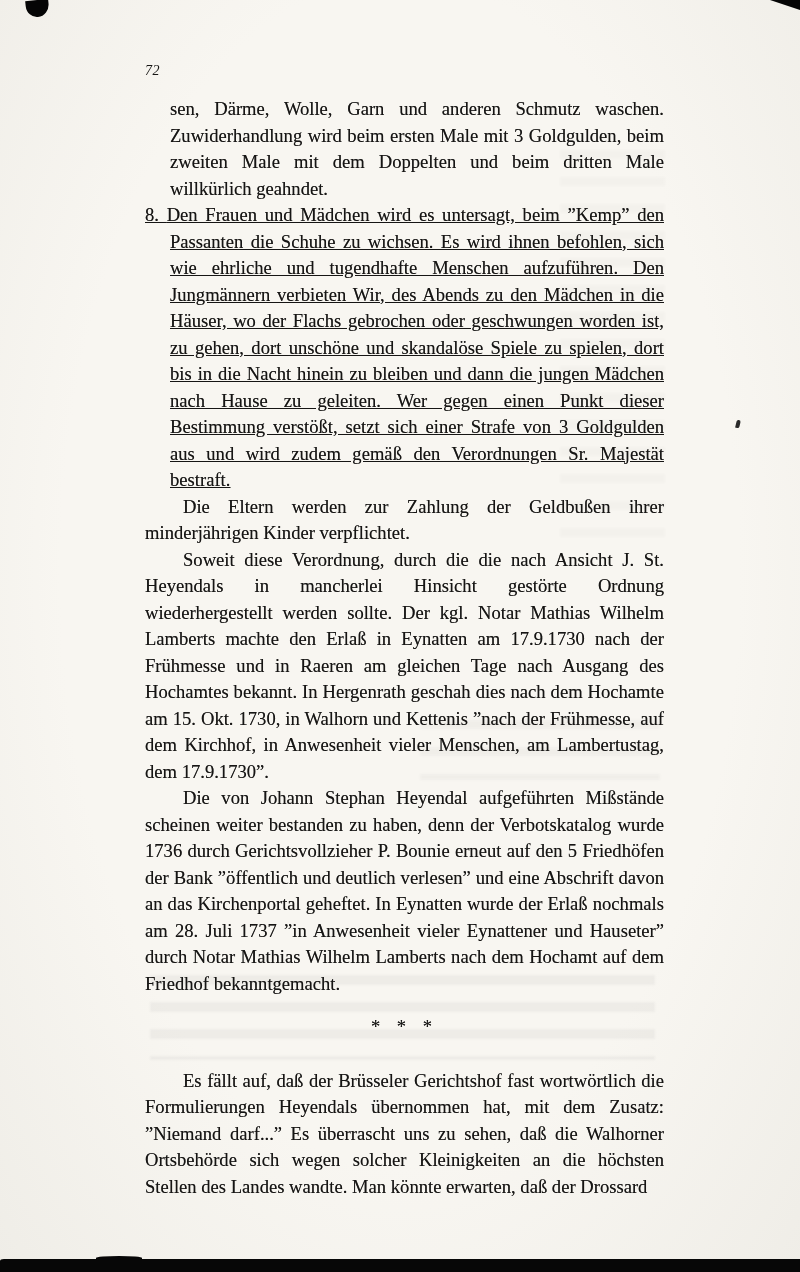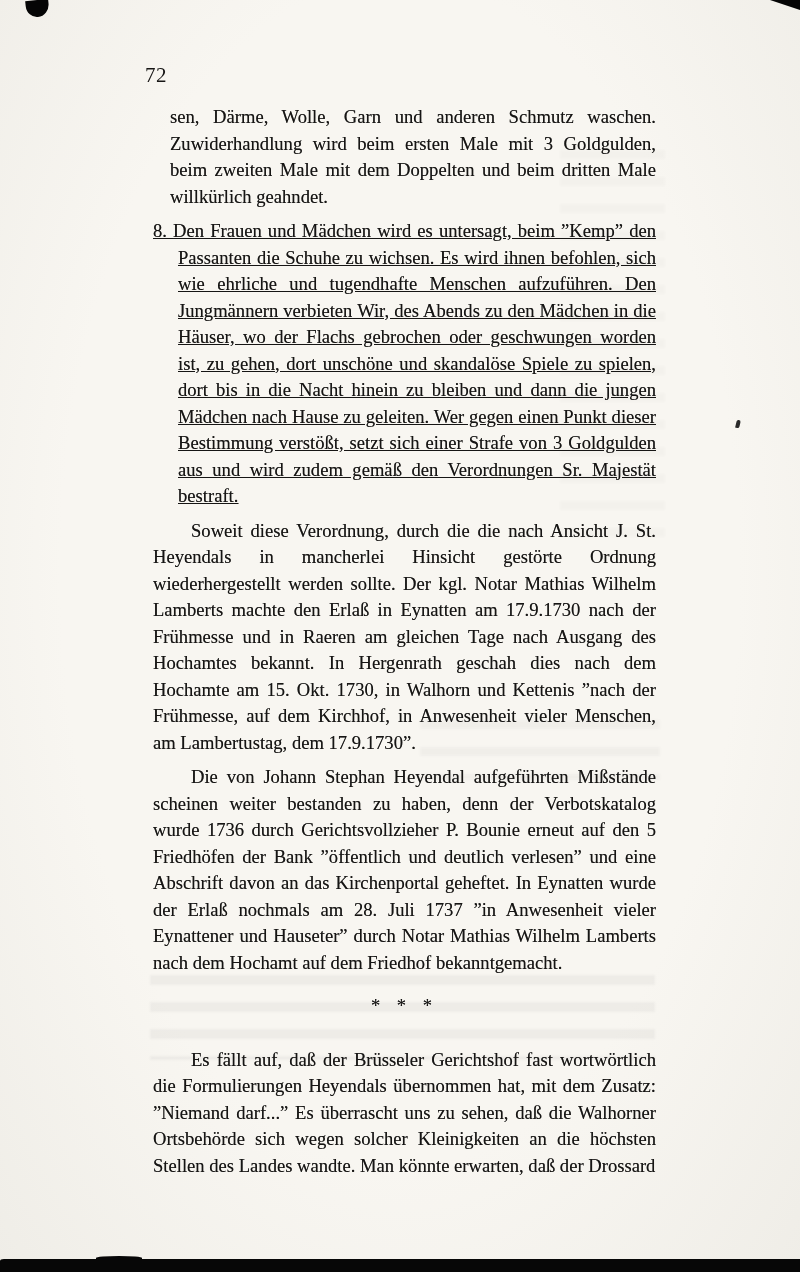--- a/index.html
+++ b/index.html
@@ -14,34 +14,35 @@
   }
   .page {
     position: absolute;
     inset: 0;
     background: radial-gradient(ellipse at 50% 45%, #f8f6f1 60%, #efede7 100%);
   }
   .page-number {
     position: absolute;
     left: 145px;
     top: 63px;
-    font-size: 21px;
+    font-size: 14px;
     letter-spacing: 0.5px;
+    font-style: italic;
   }
   .content {
     position: absolute;
     left: 145px;
     top: 96px;
     width: 519px;
     font-size: 18.6px;
     line-height: 26.5px;
     text-align: justify;
     text-shadow: 0 0 0.5px rgba(10,10,10,0.55);
   }
-  .content p { margin: 8px; }
+  .content p { margin: 0; }
   p.cont {
     margin-left: 25px;      
   }
   p.numbered {
     padding-left: 25px;     
     text-indent: -25px;
     text-decoration: underline;
   }
   p.indent { text-indent: 38px; }
   .separator {
@@ -128,20 +129,21 @@
   <div class="ghost ghost-c"></div>
 
   <div class="page-number">72</div>
 
   <div class="content">
 
     <p class="cont">sen, Därme, Wolle, Garn und anderen Schmutz waschen. Zuwiderhandlung wird beim ersten Male mit 3 Goldgulden, beim zweiten Male mit dem Doppelten und beim dritten Male willkürlich geahndet.</p>
 
     <p class="numbered"><span>8. </span><span>Den Frauen und Mädchen wird es untersagt, beim ”Kemp” den Passanten die Schuhe zu wichsen. Es wird ihnen befohlen, sich wie ehrliche und tugendhafte Menschen aufzuführen. Den Jungmännern verbieten Wir, des Abends zu den Mädchen in die Häuser, wo der Flachs gebrochen oder geschwungen worden ist, zu gehen, dort unschöne und skandalöse Spiele zu spielen, dort bis in die Nacht hinein zu bleiben und dann die jungen Mädchen nach Hause zu geleiten. Wer gegen einen Punkt dieser Bestimmung verstößt, setzt sich einer Strafe von 3 Goldgulden aus und wird zudem gemäß den Verordnungen Sr. Majestät bestraft.</span></p>
 
+    <p class="indent">Die Eltern werden zur Zahlung der Geldbußen ihrer minderjährigen Kinder verpflichtet.</p>
 
     <p class="indent">Soweit diese Verordnung, durch die die nach Ansicht J. St. Heyendals in mancherlei Hinsicht gestörte Ordnung wiederhergestellt werden sollte. Der kgl. Notar Mathias Wilhelm Lamberts machte den Erlaß in Eynatten am 17.9.1730 nach der Frühmesse und in Raeren am gleichen Tage nach Ausgang des Hochamtes bekannt. In Hergenrath geschah dies nach dem Hochamte am 15. Okt. 1730, in Walhorn und Kettenis ”nach der Frühmesse, auf dem Kirchhof, in Anwesenheit vieler Menschen, am Lambertustag, dem 17.9.1730”.</p>
 
     <p class="indent">Die von Johann Stephan Heyendal aufgeführten Mißstände scheinen weiter bestanden zu haben, denn der Verbotskatalog wurde 1736 durch Gerichtsvollzieher P. Bounie erneut auf den 5 Friedhöfen der Bank ”öffentlich und deutlich verlesen” und eine Abschrift davon an das Kirchenportal geheftet. In Eynatten wurde der Erlaß nochmals am 28. Juli 1737 ”in Anwesenheit vieler Eynattener und Hauseter” durch Notar Mathias Wilhelm Lamberts nach dem Hochamt auf dem Friedhof bekanntgemacht.</p>
 
     <div class="separator">* * *</div>
 
     <p class="indent">Es fällt auf, daß der Brüsseler Gerichtshof fast wortwörtlich die Formulierungen Heyendals übernommen hat, mit dem Zusatz: ”Niemand darf...” Es überrascht uns zu sehen, daß die Walhorner Ortsbehörde sich wegen solcher Kleinigkeiten an die höchsten Stellen des Landes wandte. Man könnte erwarten, daß der Drossard</p>
 
   </div>

